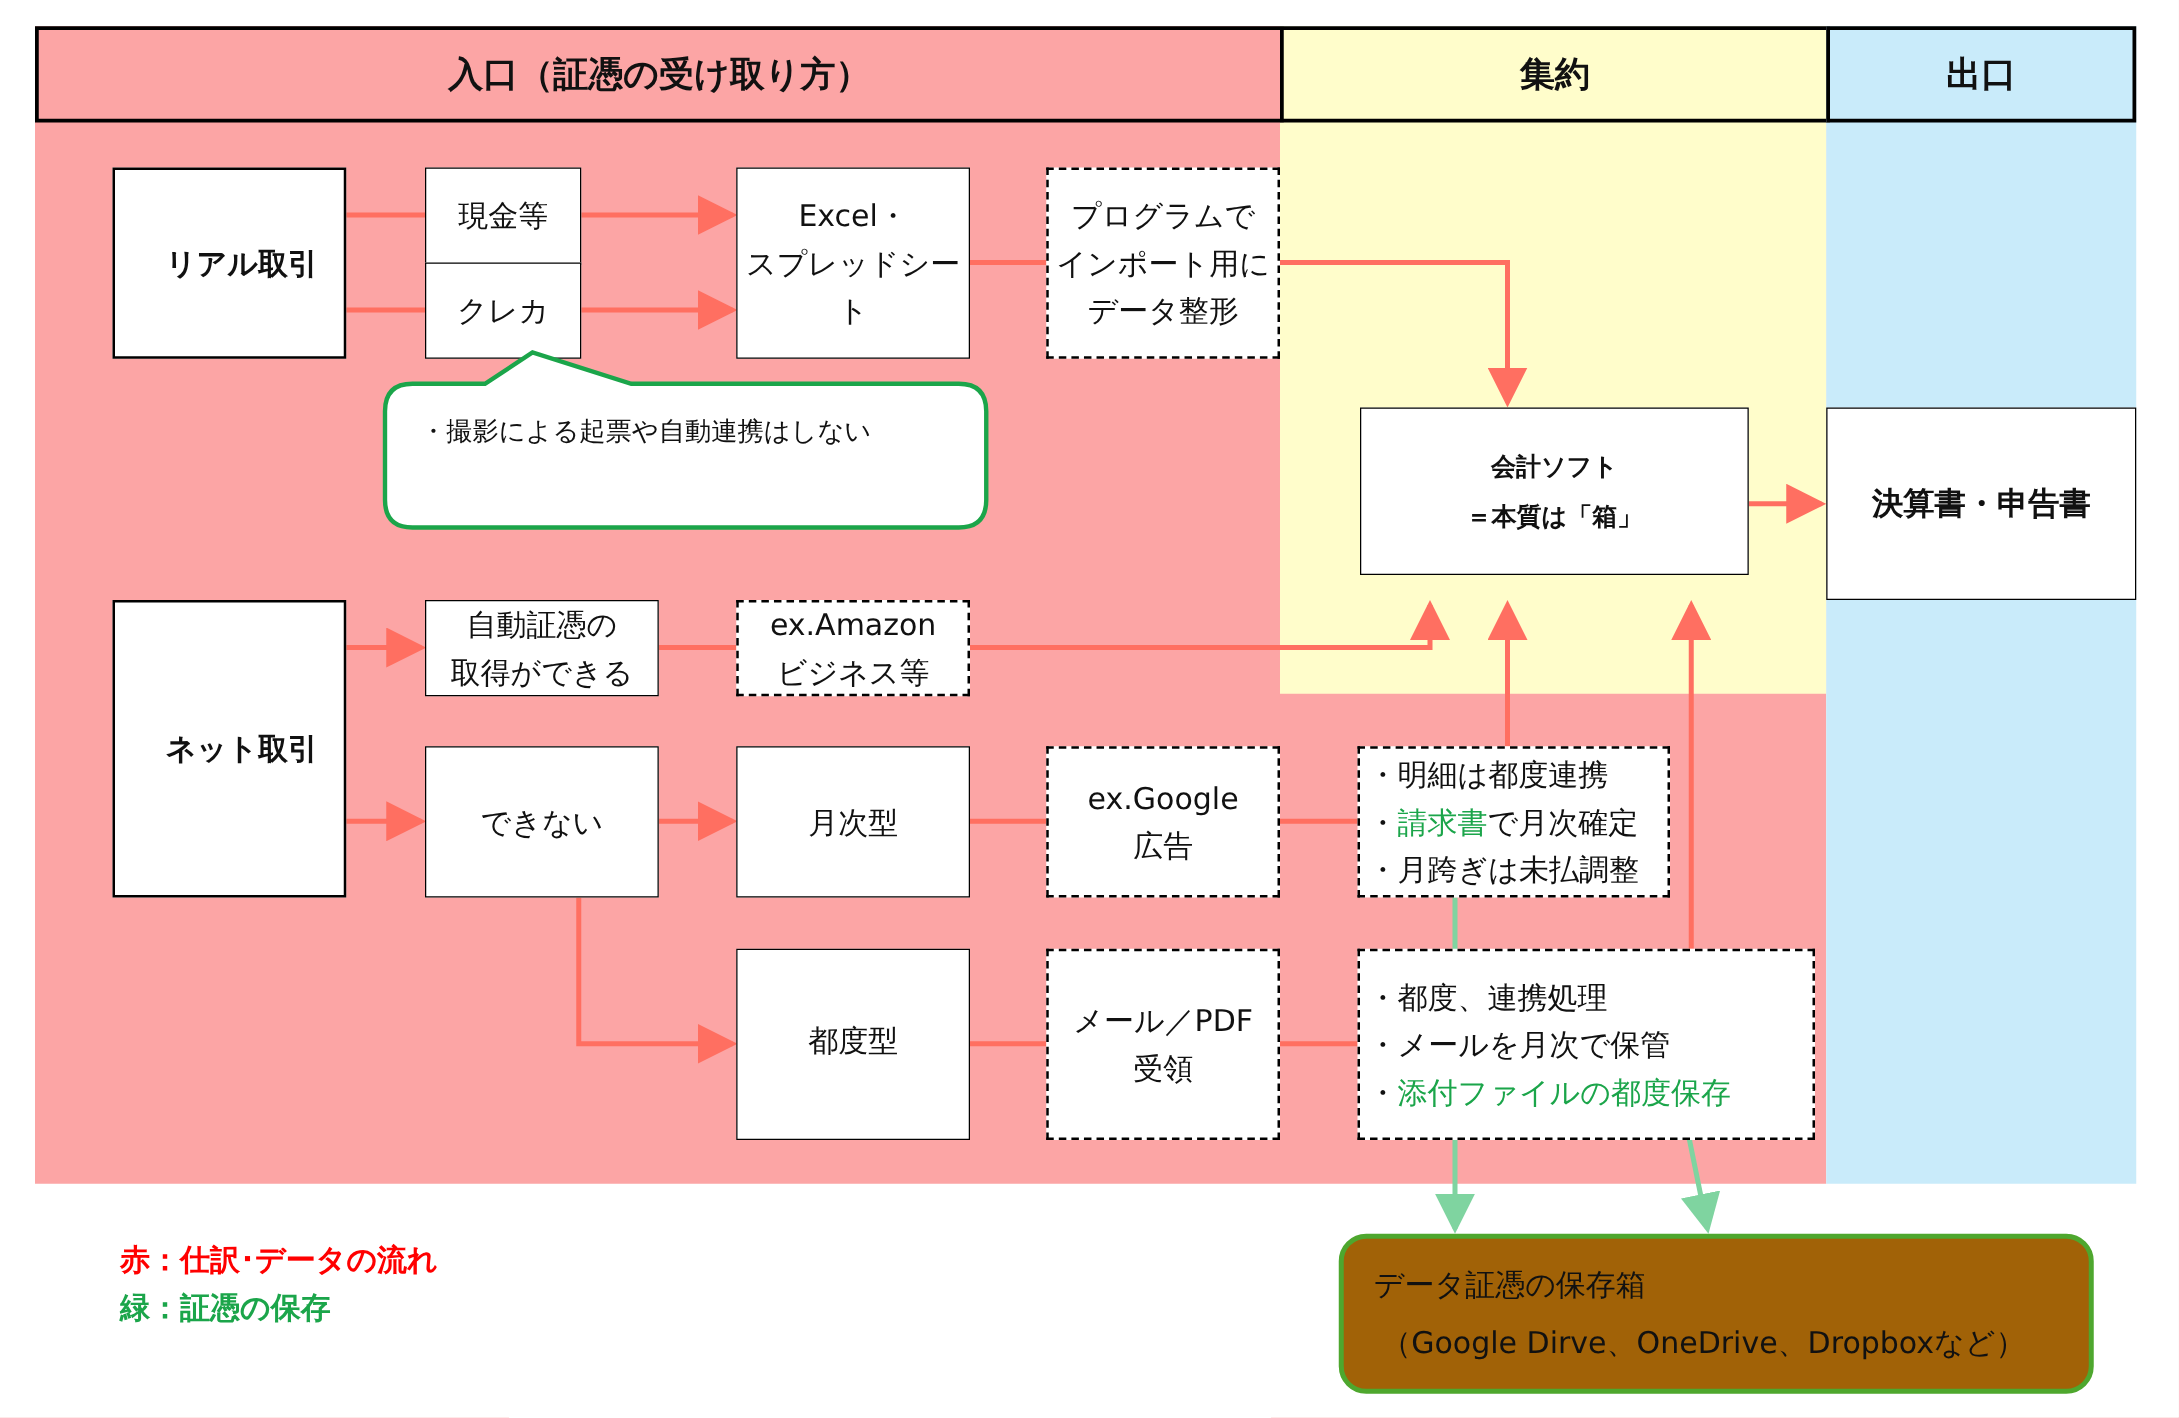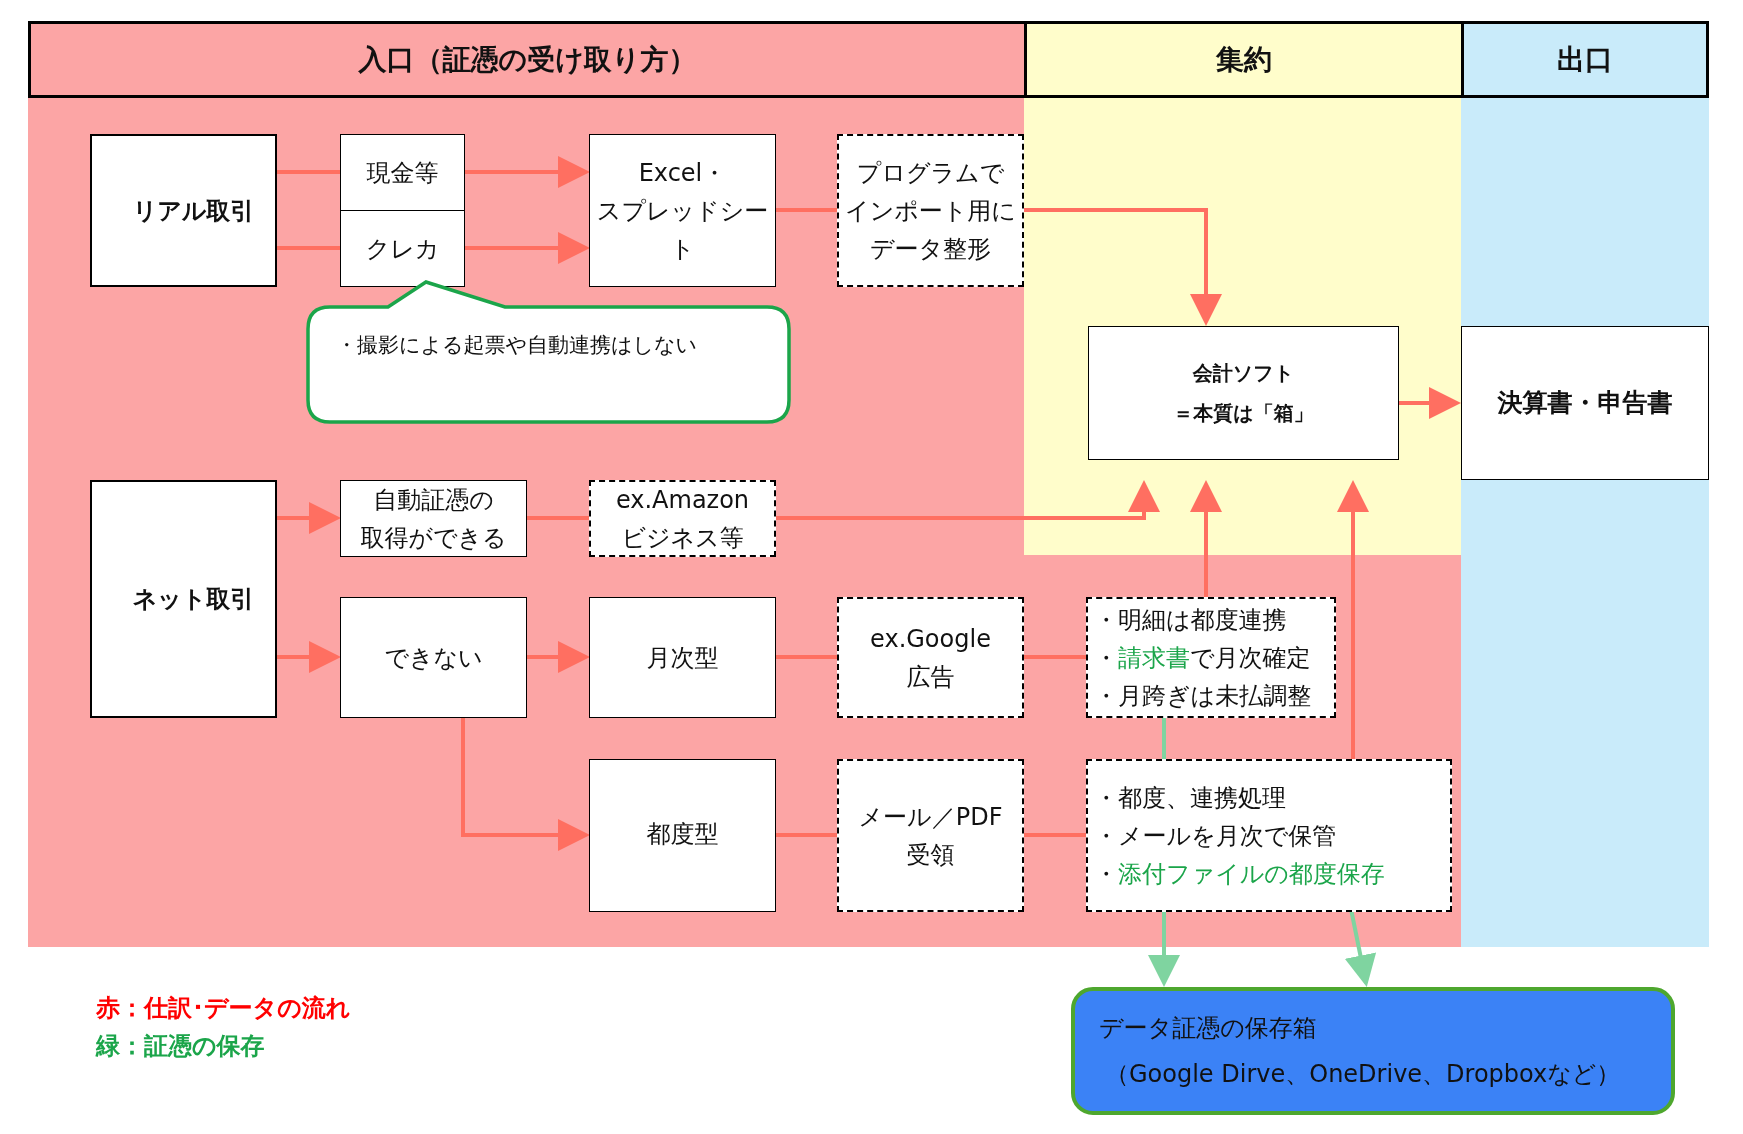--- a/index.html
+++ b/index.html
@@ -139,16 +139,16 @@
 </div>
 <div class="abs box dashed list" style="left:1086px;top:759px;width:366px;height:153px;">
   <div><span>・</span><span>都度、連携処理</span></div>
   <div><span>・</span><span>メールを月次で保管</span></div>
   <div><span>・</span><span class="green">添付ファイルの都度保存</span></div>
 </div>
 
 <div class="abs legend" style="left:96px;top:992px;color:#ff0000;">赤：仕訳･データの流れ</div>
 <div class="abs legend" style="left:96px;top:1030px;color:#1ba54a;">緑：証憑の保存</div>
 
-<div class="abs" style="left:1071px;top:987px;width:604px;height:128px;border:4px solid #4ea72e;border-radius:22px;background:#3b82f6;">
+<div class="abs" style="left:1071px;top:987px;width:604px;height:128px;border:4px solid #4ea72e;border-radius:22px;background:#a16207;">
   <div class="storage-text" style="position:absolute;left:24px;top:14px;">データ証憑の保存箱</div>
   <div class="storage-text" style="position:absolute;left:30px;top:60px;">（Google Dirve、OneDrive、Dropboxなど）</div>
 </div>
 
 </body></html>

